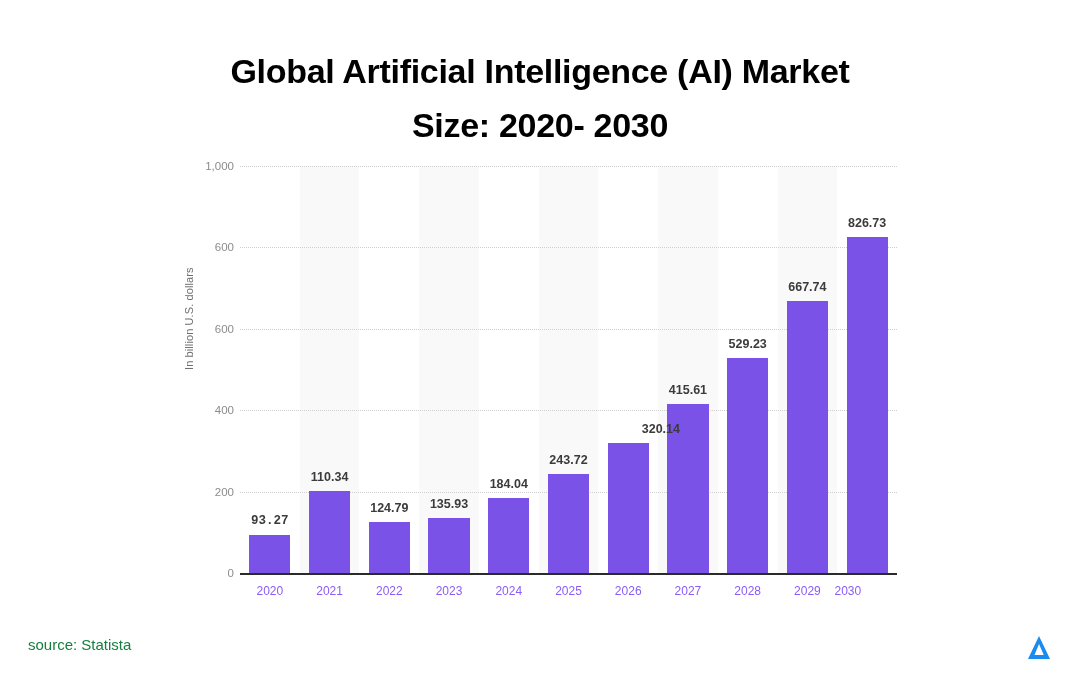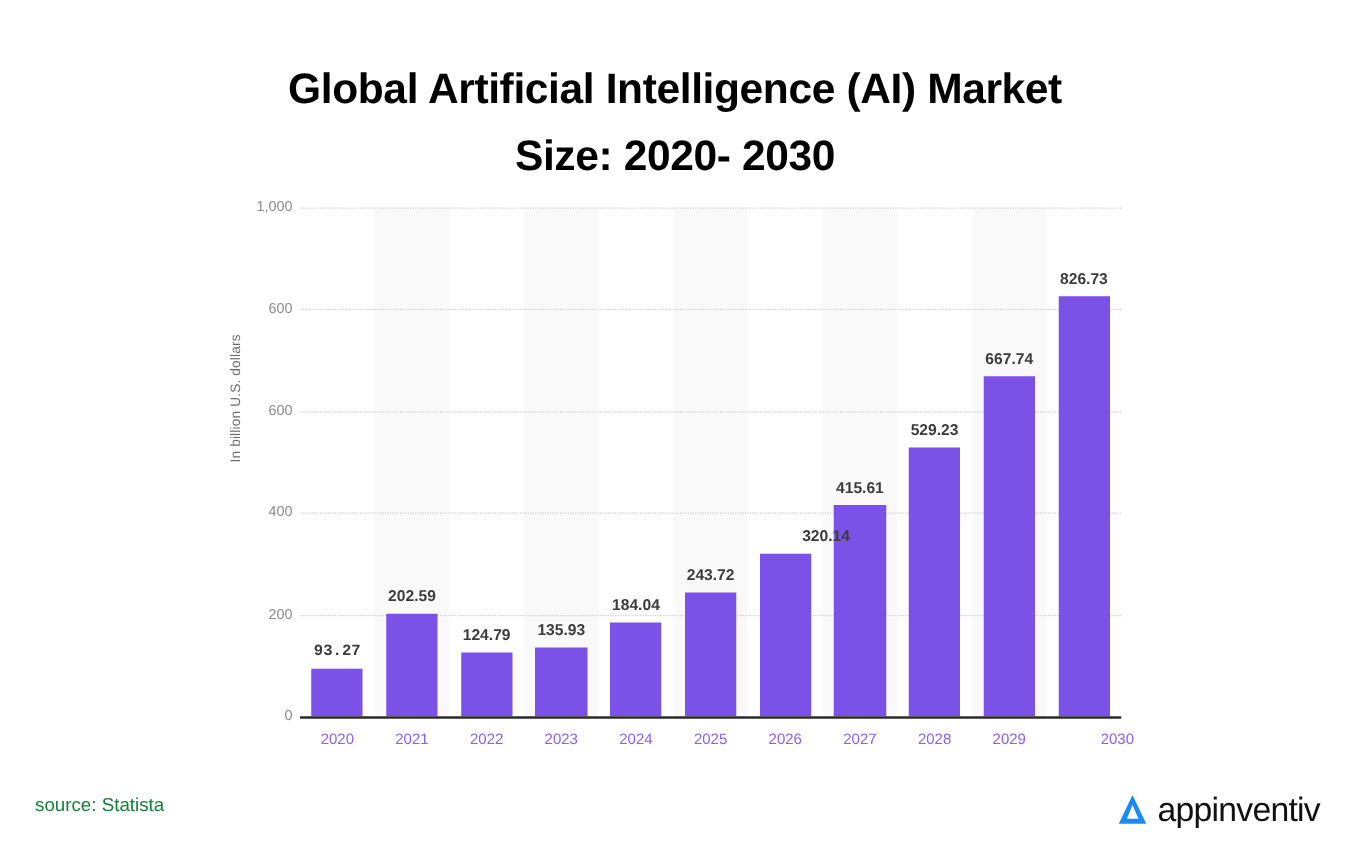--- a/index.html
+++ b/index.html
@@ -209,37 +209,36 @@
       <div class="xtick" style="left: 240px; width: 59.7273px;">2020</div>
       <div class="xtick" style="left: 299.727px; width: 59.7273px;">2021</div>
       <div class="xtick" style="left: 359.455px; width: 59.7273px;">2022</div>
       <div class="xtick" style="left: 419.182px; width: 59.7273px;">2023</div>
       <div class="xtick" style="left: 478.909px; width: 59.7273px;">2024</div>
       <div class="xtick" style="left: 538.636px; width: 59.7273px;">2025</div>
       <div class="xtick" style="left: 598.364px; width: 59.7273px;">2026</div>
       <div class="xtick" style="left: 658.091px; width: 59.7273px;">2027</div>
       <div class="xtick" style="left: 717.818px; width: 59.7273px;">2028</div>
       <div class="xtick" style="left: 777.545px; width: 59.7273px;">2029</div>
-      <div class="xtick" style="left: 864px; width: 59.7273px;">2030</div>
+      <div class="xtick" style="left: 818px; width: 59.7273px;">2030</div>
     </div>
   <div id="bar-labels">
       <div class="bar-label" style="left: 240px; width: 59.7273px; top: 514.039px; font-family: Liberation Mono, monospace;">93.27</div>
-      <div class="bar-label" style="left: 299.727px; width: 59.7273px; top: 469.546px;">202.59</div>
+      <div class="bar-label" style="left: 299.727px; width: 59.7273px; top: 469.546px;">110.34</div>
       <div class="bar-label" style="left: 359.455px; width: 59.7273px; top: 501.21px;">124.79</div>
       <div class="bar-label" style="left: 419.182px; width: 59.7273px; top: 496.676px;">135.93</div>
       <div class="bar-label" style="left: 478.909px; width: 59.7273px; top: 477.096px;">184.04</div>
       <div class="bar-label" style="left: 538.636px; width: 59.7273px; top: 452.806px;">243.72</div>
       <div class="bar-label" style="left: 631px; width: 59.7273px; top: 421.703px;">320.14</div>
       <div class="bar-label" style="left: 658.091px; width: 59.7273px; top: 382.847px;">415.61</div>
       <div class="bar-label" style="left: 717.818px; width: 59.7273px; top: 336.603px;">529.23</div>
       <div class="bar-label" style="left: 777.545px; width: 59.7273px; top: 280.23px;">667.74</div>
       <div class="bar-label" style="left: 837.273px; width: 59.7273px; top: 215.521px;">826.73</div>
     </div>
 </div>
 
 <div id="source-text">source: Statista</div>
 
 <div id="brand-logo">
   <svg class="logo-mark" viewBox="0 0 34 34">
     <path d="M17 5 L28 28 L23.5 28 L17 13 L12.5 24 L22 24 L23.8 28 L6 28 Z" fill="#1a8cf0"></path>
   </svg>
-  <span class="logo-word">appinventiv</span>
 </div>
 
 </body></html>

